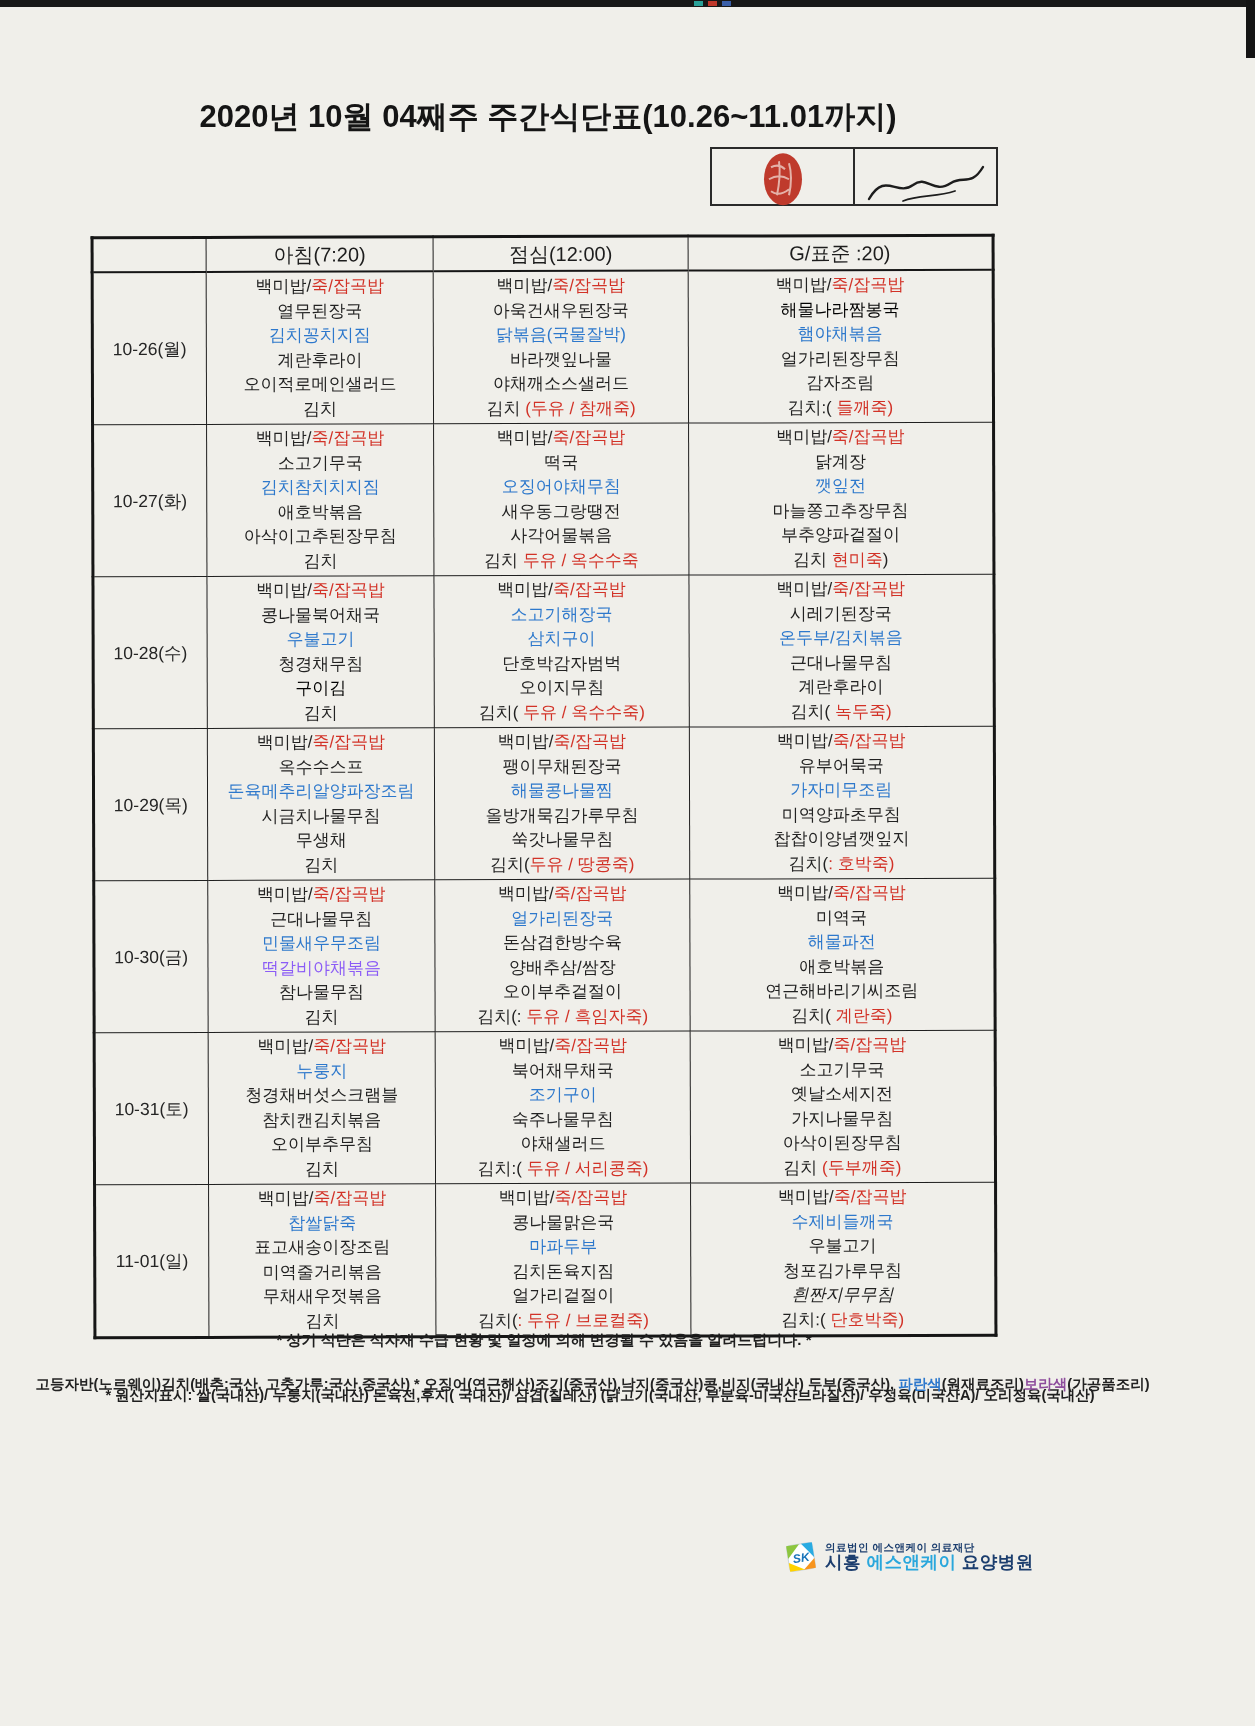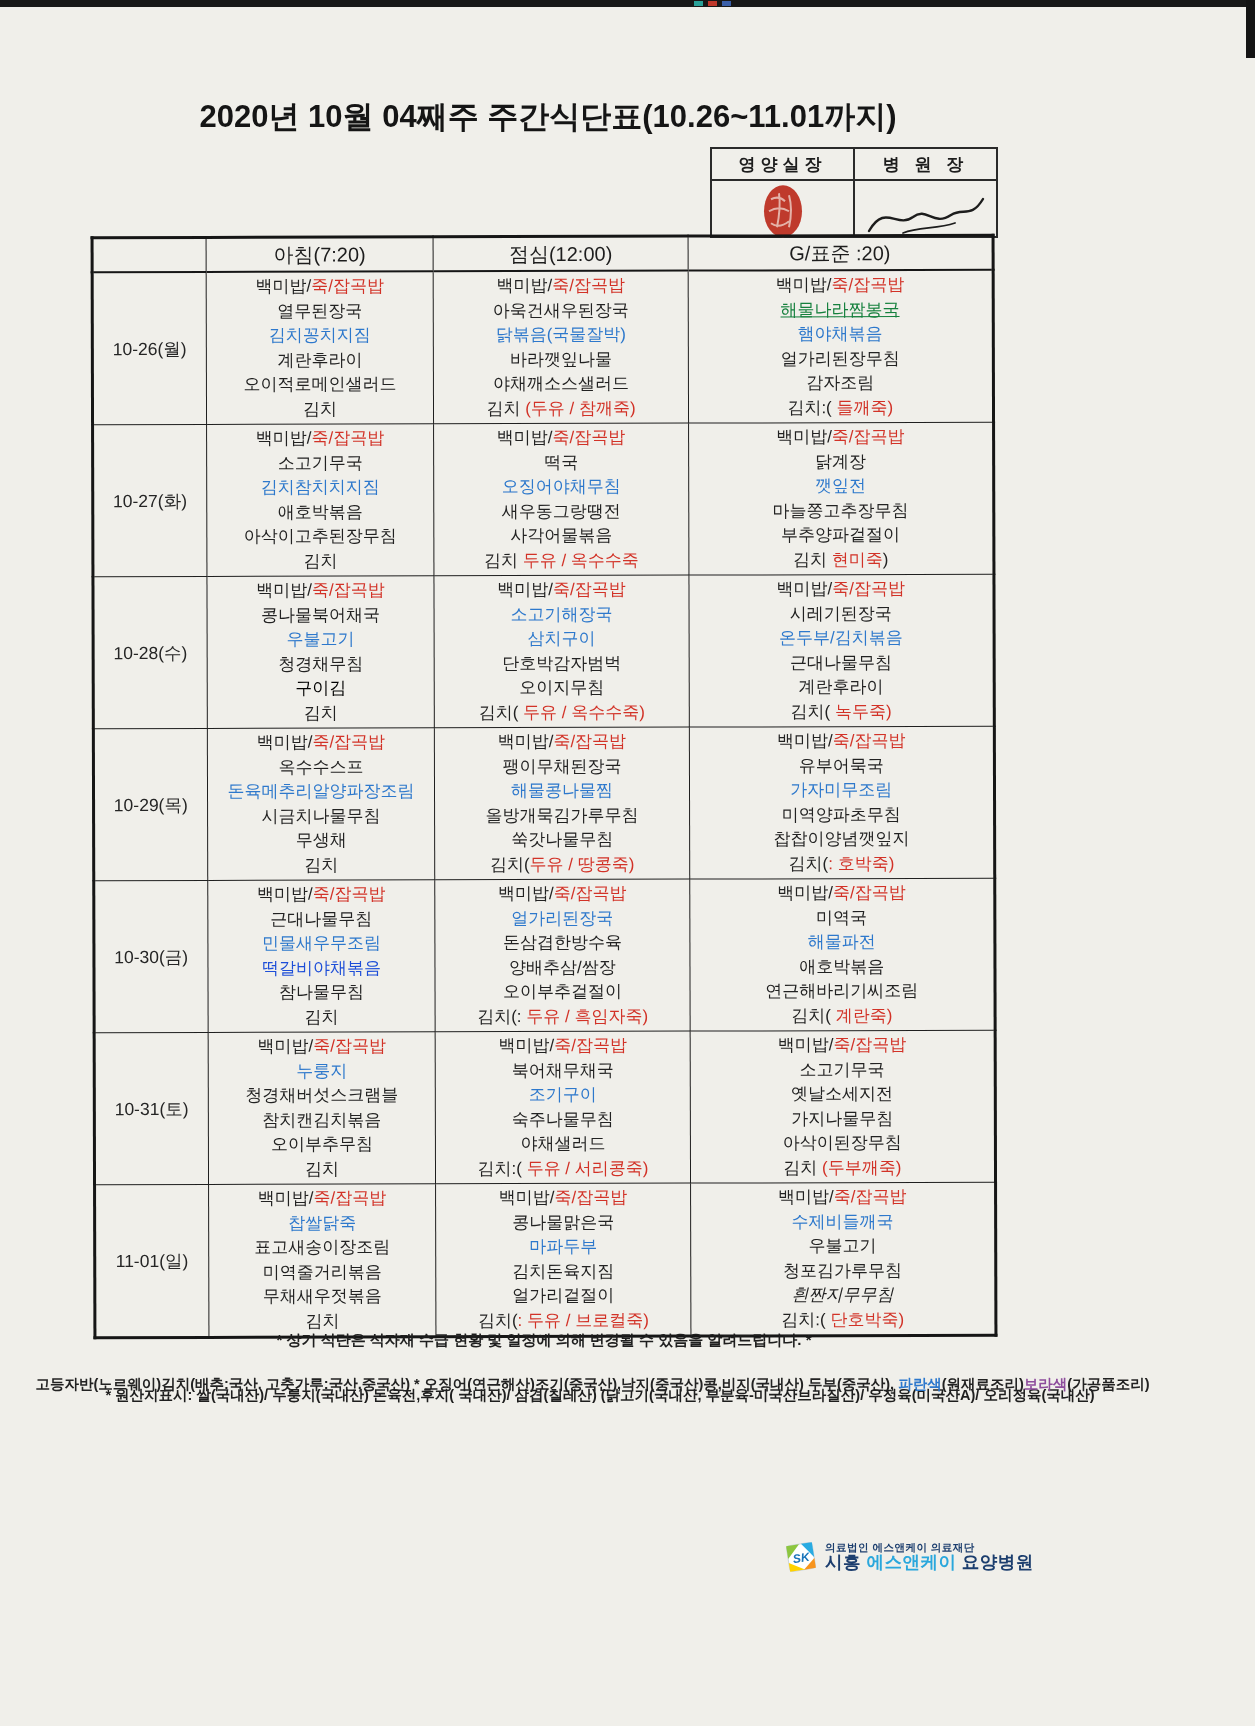--- a/index.html
+++ b/index.html
@@ -73,24 +73,20 @@
 <div class="scan-edge-top">
   <span class="speck speck1"></span>
   <span class="speck speck2"></span>
   <span class="speck speck3"></span>
 </div>
 <div class="scan-edge-right"></div>
 
 <div class="title">2020년 10월 04째주 주간식단표(10.26~11.01까지)</div>
 
 <div class="approval">
-  <div class="approval-head">
-    <div class="cell">영양실장</div>
-    <div class="cell">병 원 장</div>
-  </div>
   <div class="approval-body">
     <div class="cell">
       <svg class="stamp" width="44" height="56" viewBox="0 0 44 56">
         <ellipse cx="22" cy="28" rx="19" ry="26" fill="#bf3a2c"></ellipse>
         <path d="M10,16 q8,-4 14,2 M8,28 q10,-6 20,0 M10,40 q8,6 18,-2 M18,10 q2,14 -2,34 M28,12 q4,14 0,32" stroke="#f0d9d2" stroke-width="2" fill="none" opacity="0.75"></path>
       </svg>
     </div>
     <div class="cell">
       <svg class="sign" width="126" height="50" viewBox="0 0 126 50">
         <path d="M6,42 C22,14 34,40 50,28 C64,17 70,38 88,26 C100,18 108,30 120,10" stroke="#1d1d1d" stroke-width="2.4" fill="none" stroke-linecap="round"></path>
@@ -129,21 +125,21 @@
         <td class="meal">
           <div class="line"><span style="color: rgb(34, 34, 34);">백미밥/</span><span style="color: rgb(210, 50, 39);">죽/잡곡밥</span></div>
           <div class="line"><span style="color: rgb(34, 34, 34);">아욱건새우된장국</span></div>
           <div class="line"><span style="color: rgb(45, 120, 204);">닭볶음(국물잘박)</span></div>
           <div class="line"><span style="color: rgb(34, 34, 34);">바라깻잎나물</span></div>
           <div class="line"><span style="color: rgb(34, 34, 34);">야채깨소스샐러드</span></div>
           <div class="line"><span style="color: rgb(34, 34, 34);">김치 </span><span style="color: rgb(210, 50, 39);">(두유 / 참깨죽)</span></div>
         </td>
         <td class="meal">
           <div class="line"><span style="color: rgb(34, 34, 34);">백미밥/</span><span style="color: rgb(210, 50, 39);">죽/잡곡밥</span></div>
-          <div class="line"><span style="color: #15803d; text-decoration: underline;">해물나라짬봉국</span></div>
+          <div class="line"><span style="color: #000000;">해물나라짬봉국</span></div>
           <div class="line"><span style="color: rgb(45, 120, 204);">햄야채볶음</span></div>
           <div class="line"><span style="color: rgb(34, 34, 34);">얼가리된장무침</span></div>
           <div class="line"><span style="color: rgb(34, 34, 34);">감자조림</span></div>
           <div class="line"><span style="color: rgb(34, 34, 34);">김치:(</span><span style="color: rgb(210, 50, 39);"> 들깨죽)</span></div>
         </td>
       </tr>
       <tr>
         <td class="date">10-27(화)</td>
         <td class="meal">
           <div class="line"><span style="color: rgb(34, 34, 34);">백미밥/</span><span style="color: rgb(210, 50, 39);">죽/잡곡밥</span></div>
@@ -223,21 +219,21 @@
           <div class="line"><span style="color: rgb(34, 34, 34);">찹찹이양념깻잎지</span></div>
           <div class="line"><span style="color: rgb(34, 34, 34);">김치(</span><span style="color: rgb(210, 50, 39);">: 호박죽)</span></div>
         </td>
       </tr>
       <tr>
         <td class="date">10-30(금)</td>
         <td class="meal">
           <div class="line"><span style="color: rgb(34, 34, 34);">백미밥/</span><span style="color: rgb(210, 50, 39);">죽/잡곡밥</span></div>
           <div class="line"><span style="color: rgb(34, 34, 34);">근대나물무침</span></div>
           <div class="line"><span style="color: rgb(45, 120, 204);">민물새우무조림</span></div>
-          <div class="line"><span style="color: #1d4ed8;">떡갈비야채볶음</span></div>
+          <div class="line"><span style="color: #8b5cf6;">떡갈비야채볶음</span></div>
           <div class="line"><span style="color: rgb(34, 34, 34);">참나물무침</span></div>
           <div class="line"><span style="color: rgb(34, 34, 34);">김치</span></div>
         </td>
         <td class="meal">
           <div class="line"><span style="color: rgb(34, 34, 34);">백미밥/</span><span style="color: rgb(210, 50, 39);">죽/잡곡밥</span></div>
           <div class="line"><span style="color: rgb(45, 120, 204);">얼가리된장국</span></div>
           <div class="line"><span style="color: rgb(34, 34, 34);">돈삼겹한방수육</span></div>
           <div class="line"><span style="color: rgb(34, 34, 34);">양배추삼/쌈장</span></div>
           <div class="line"><span style="color: rgb(34, 34, 34);">오이부추겉절이</span></div>
           <div class="line"><span style="color: rgb(34, 34, 34);">김치(:</span><span style="color: rgb(210, 50, 39);"> 두유 / 흑임자죽)</span></div>

